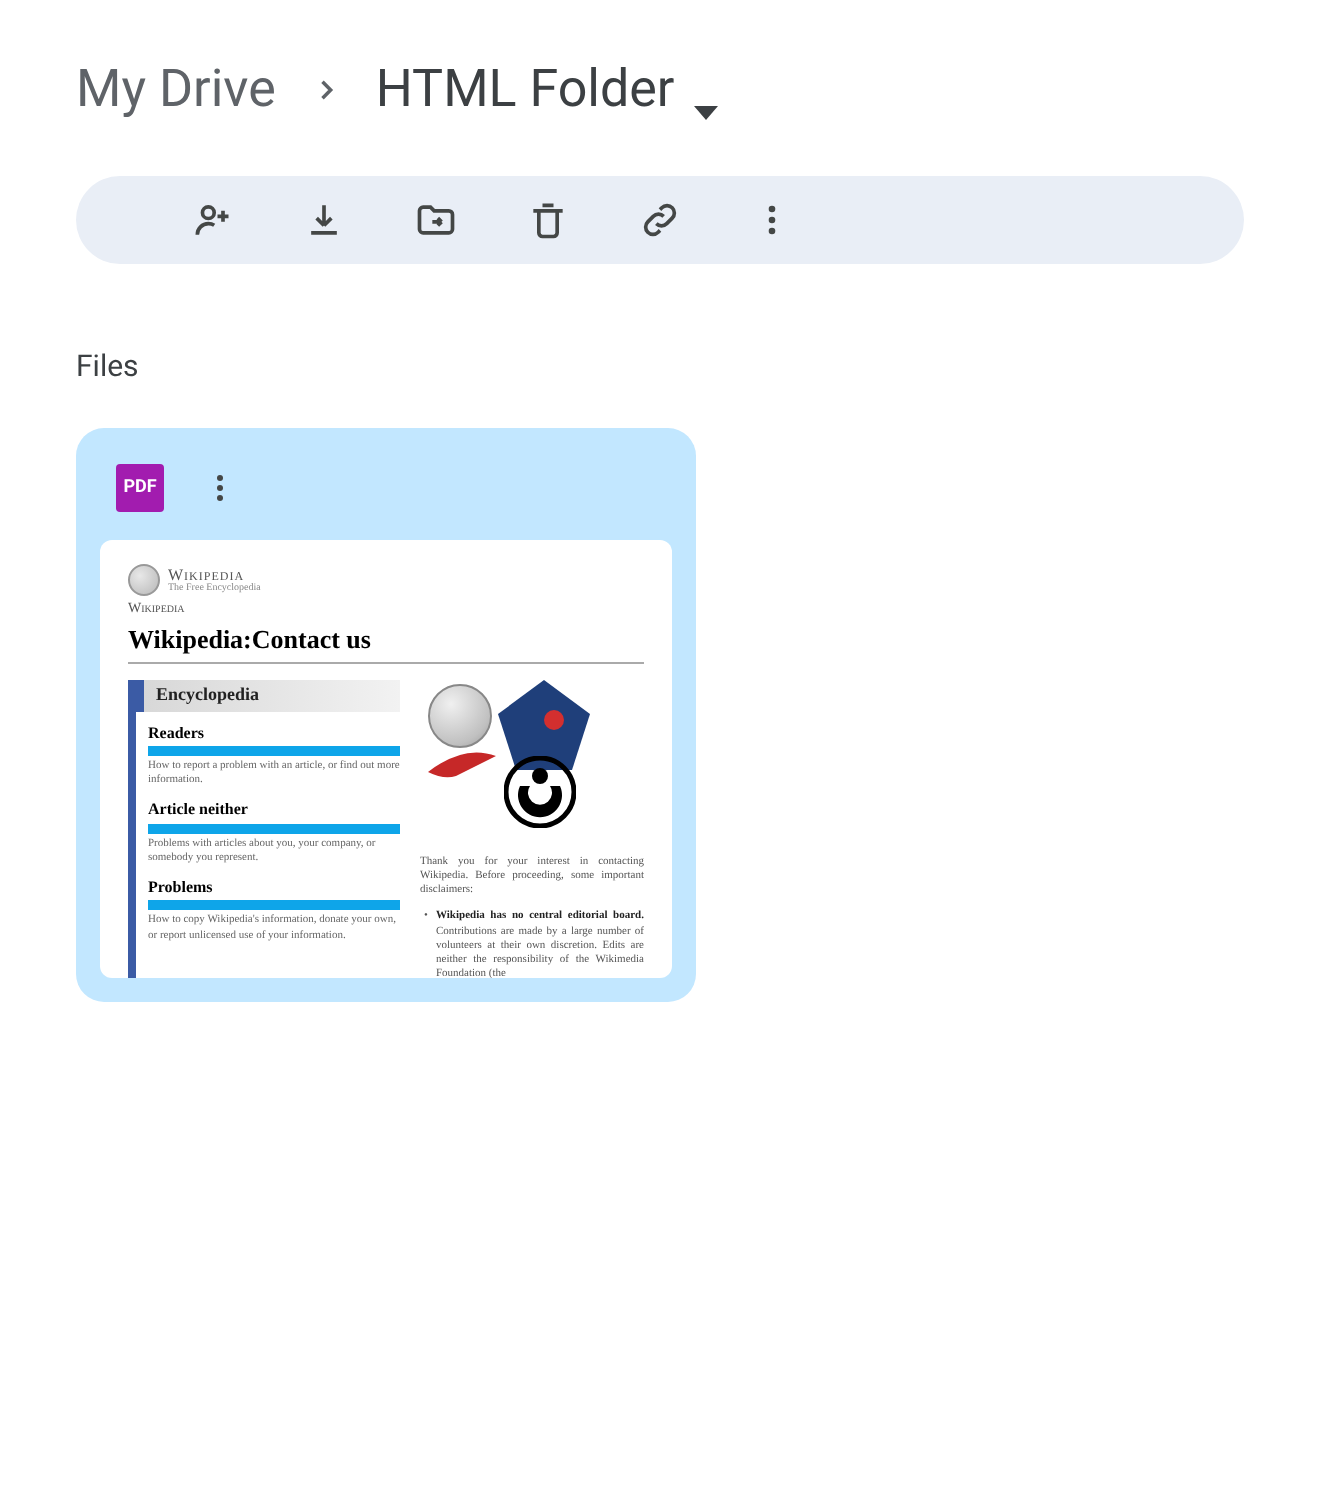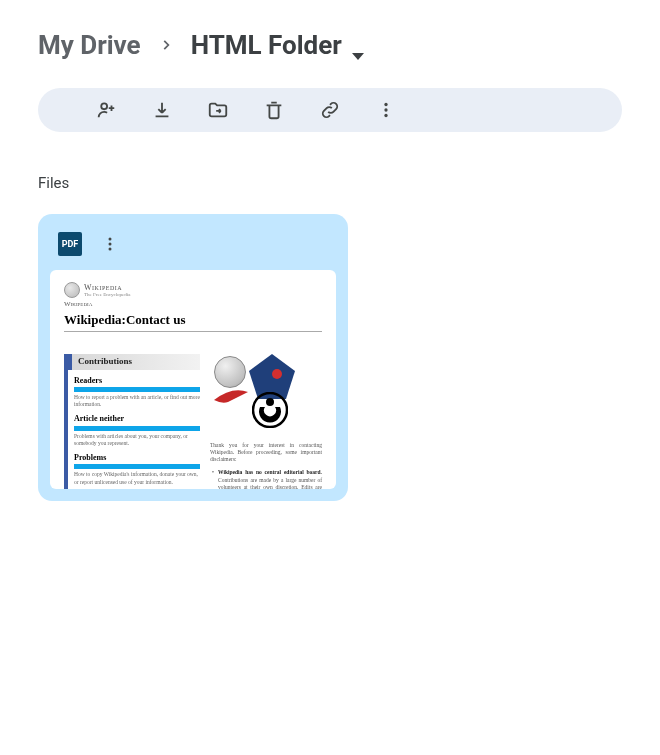--- a/index.html
+++ b/index.html
@@ -17,21 +17,21 @@
     }
     .breadcrumb {
       display: flex;
       align-items: center;
       gap: 18px;
       margin-bottom: 28px;
     }
     .breadcrumb-item {
       font-size: 26px;
       color: #5f6368;
-      font-weight: 700;
+      font-weight: 400;
     }
     .breadcrumb-current {
       color: #3c4043;
       display: flex;
       align-items: flex-end;
       gap: 8px;
     }
     .breadcrumb-sep {
       color: #5f6368;
       display: flex;
@@ -92,21 +92,21 @@
     }
     .file-header {
       display: flex;
       align-items: center;
       gap: 16px;
       padding: 6px 8px 14px 8px;
     }
     .pdf-badge {
       width: 24px;
       height: 24px;
-      background: #0c4a6e;
+      background: #a21caf;
       color: #fff;
       font-size: 9px;
       font-weight: 700;
       display: flex;
       align-items: center;
       justify-content: center;
       border-radius: 2px;
     }
     .file-name {
       font-size: 16px;
@@ -160,21 +160,21 @@
       color: #555;
       font-variant: small-caps;
       margin-bottom: 4px;
     }
     .wiki-title {
       font-size: 13px;
       font-weight: 700;
       color: #000;
       border-bottom: 1px solid #aaa;
       padding-bottom: 3px;
-      margin-bottom: 22px;
+      margin-bottom: 8px;
       font-family: Georgia, serif;
     }
     .wiki-body {
       display: flex;
       gap: 10px;
     }
     .wiki-left {
       flex: 1;
       font-size: 6px;
       color: #333;
@@ -348,21 +348,21 @@
         <div class="wiki-globe-sm"></div>
         <div>
           <div class="wiki-logo-text">Wikipedia</div>
           <div class="wiki-sub">The Free Encyclopedia</div>
         </div>
       </div>
       <div class="wiki-name">Wikipedia</div>
       <div class="wiki-title">Wikipedia:Contact us</div>
       <div class="wiki-body">
         <div class="wiki-left">
-          <div class="intro-box">Contributions</div>
+          <div class="intro-box">Encyclopedia</div>
           <div class="wl-head">Readers</div>
           <div class="wl-text">How to report a problem with an article, or find out more information.</div>
           <div class="wl-head">Article neither</div>
           <div class="wl-text">Problems with articles about you, your company, or somebody you represent.</div>
           <div class="wl-head">Problems</div>
           <div class="wl-text">How to copy Wikipedia's information, donate your own, or report unlicensed use of your information.</div>
         </div>
         <div class="wiki-right">
           <div class="wiki-graphic">
             <div class="gr-globe"></div>

